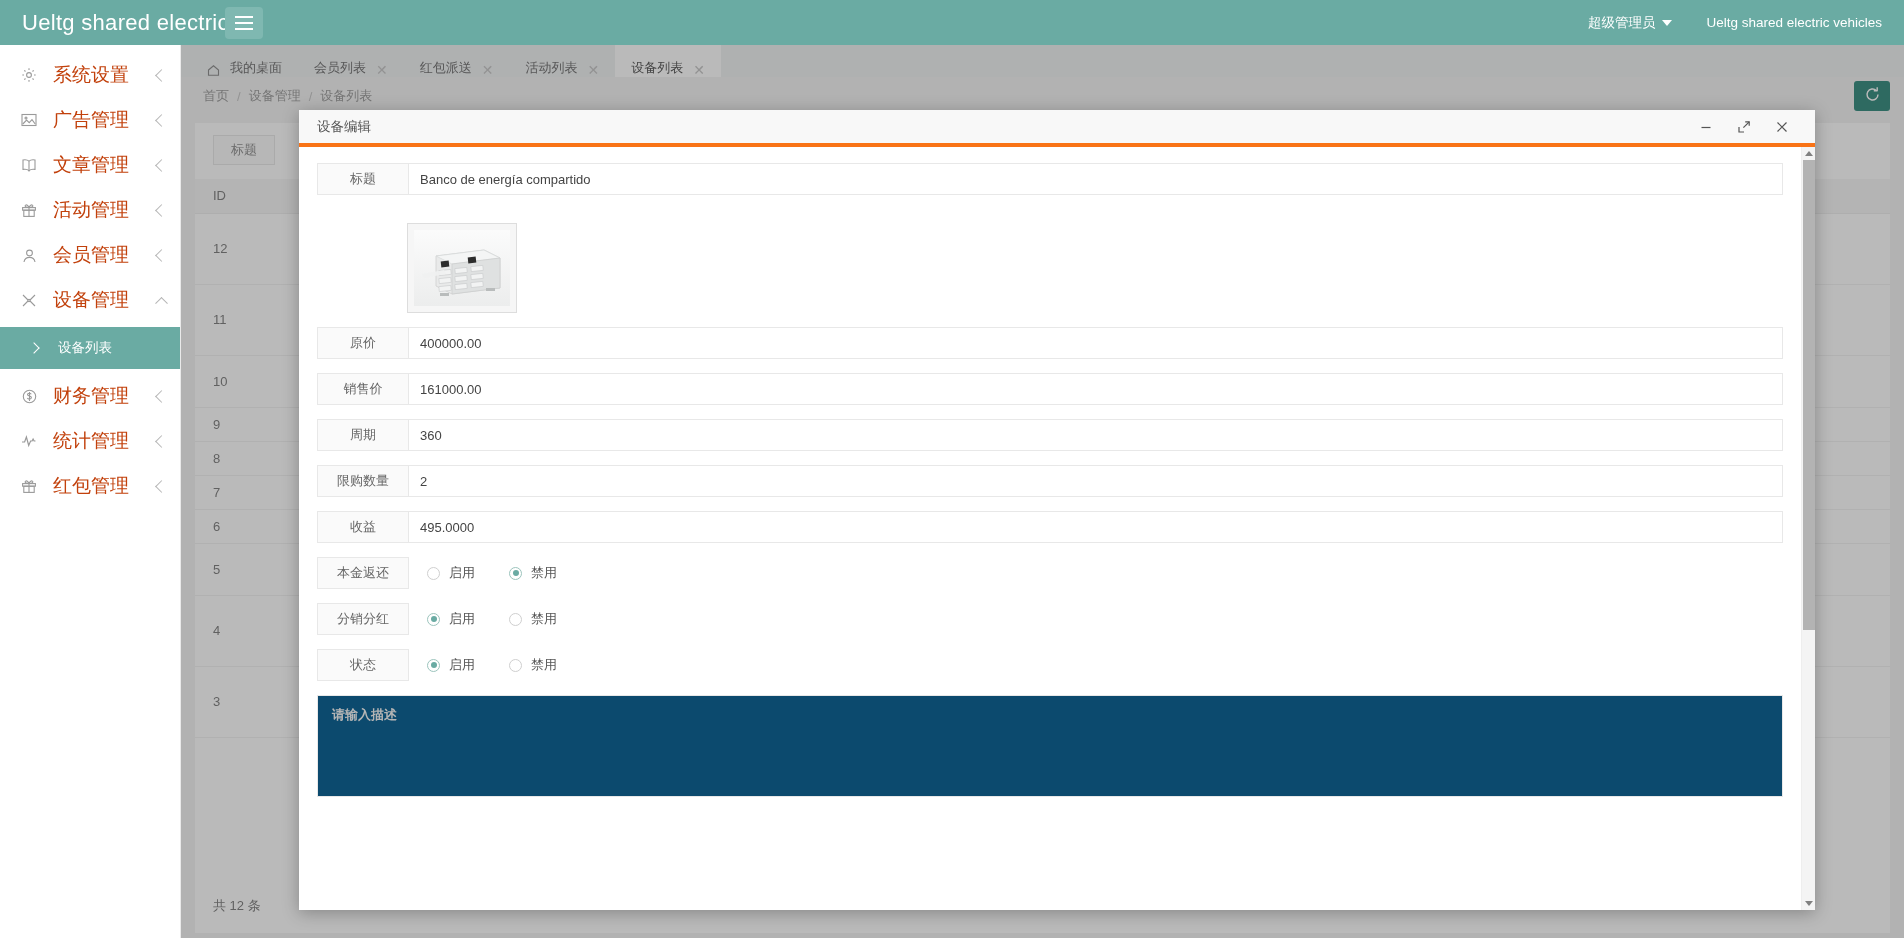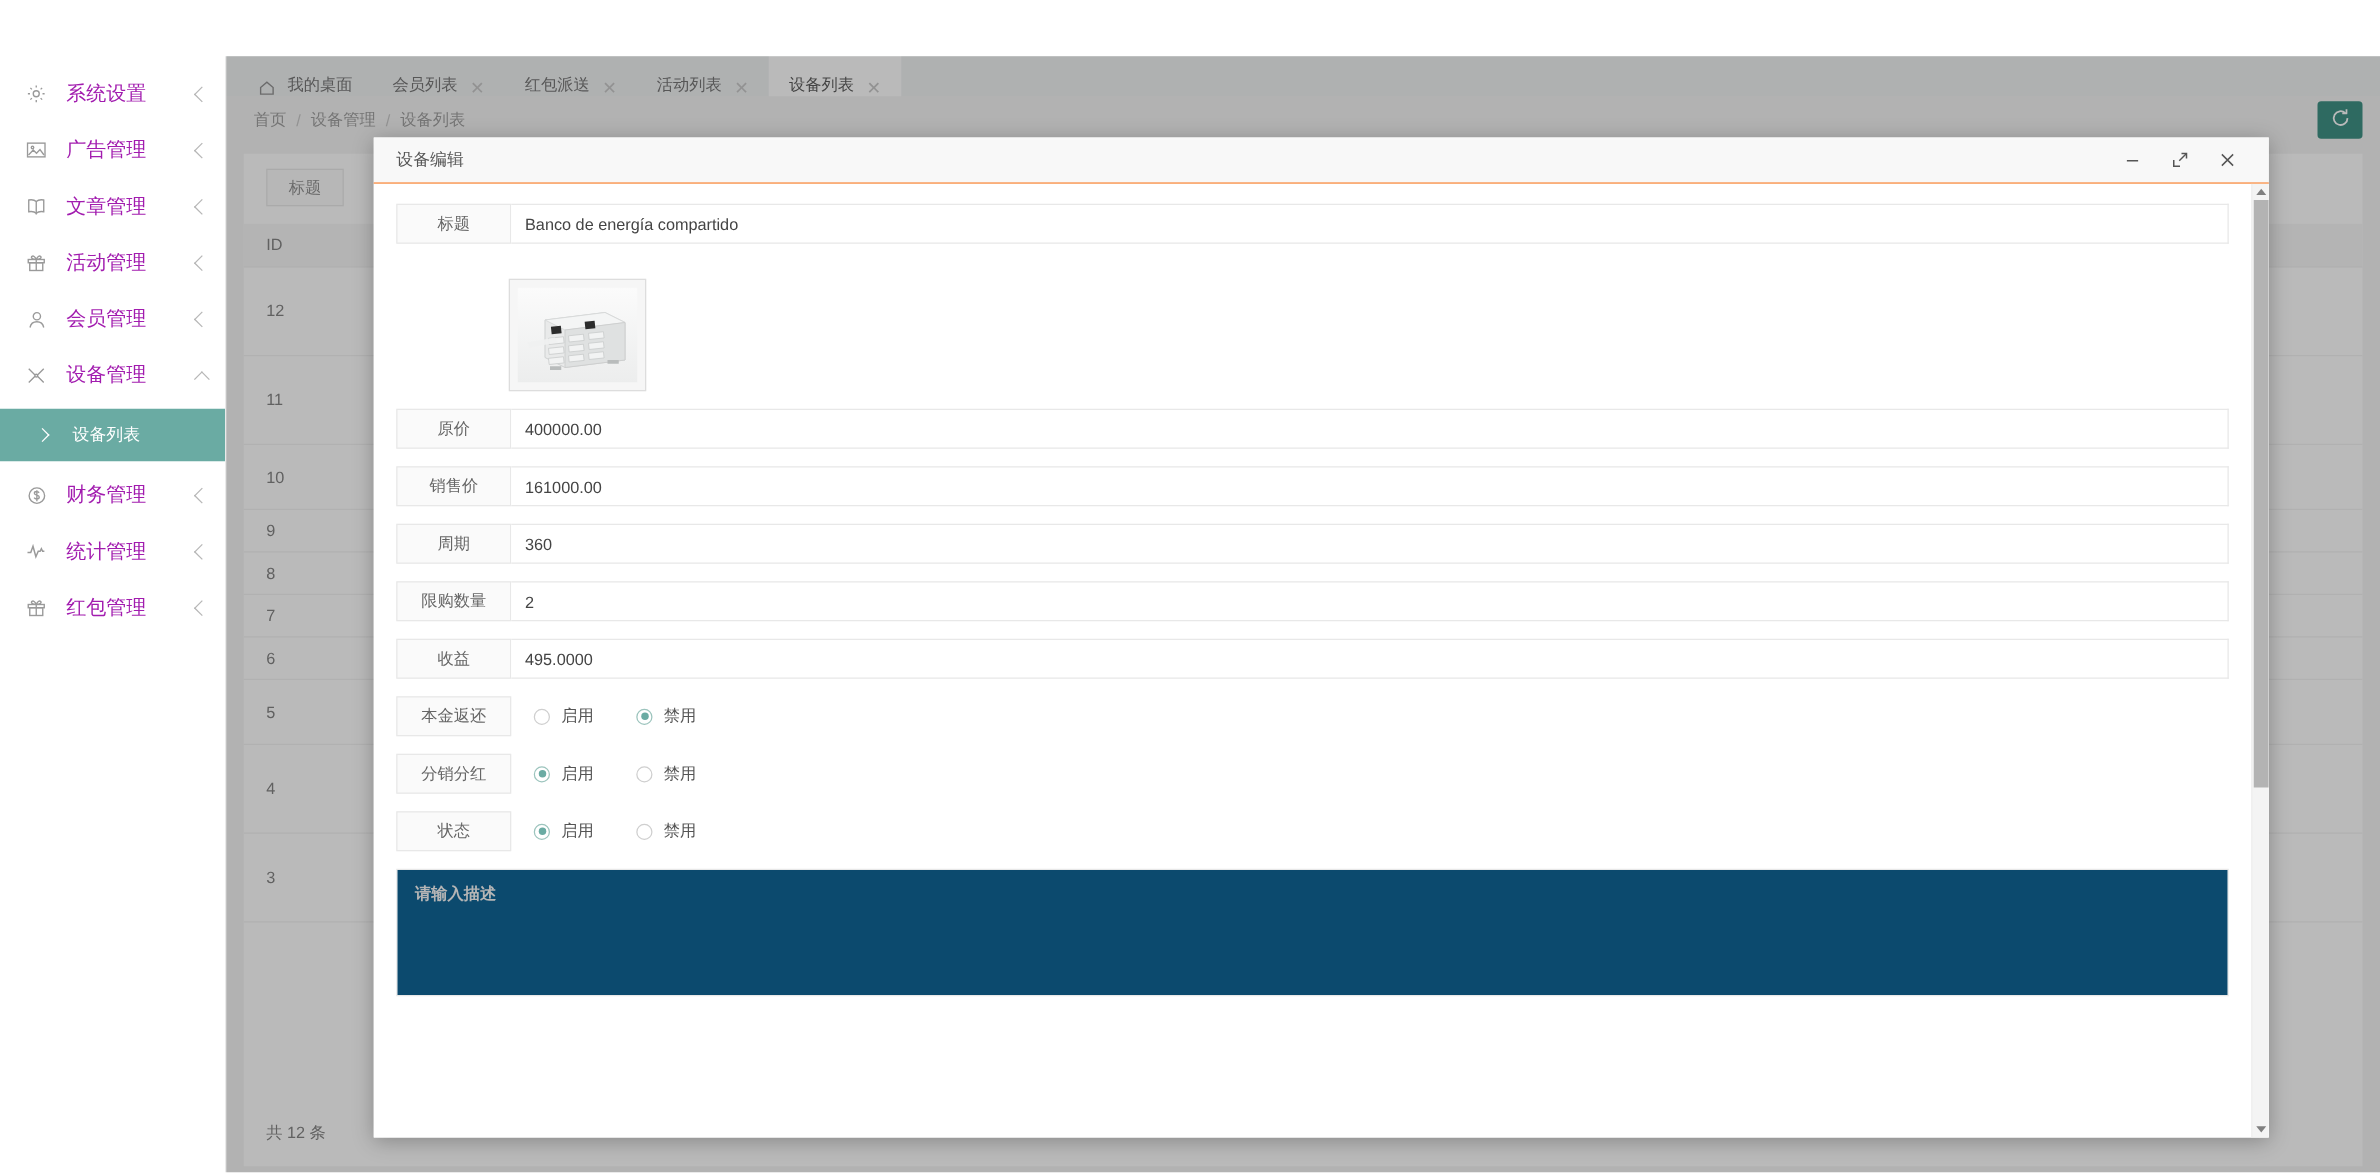--- a/index.html
+++ b/index.html
@@ -52,21 +52,21 @@
     position: absolute; top: 45px; left: 0;
     width: 181px; height: 893px;
     background: #fff;
     border-right: 1px solid #eaeaea;
     z-index: 20;
     overflow: hidden;
   }
   .nav-item {
     height: 36px; display: flex; align-items: center;
     padding: 0 14px 0 19px; margin-top: 9px;
-    color: #a21caf; font-size: 16px; cursor: pointer;
+    color: #c2410c; font-size: 19px; cursor: pointer;
     white-space: nowrap;
   }
   .nav-item:first-child { margin-top: 12px; }
   .nav-ico {
     width: 20px; height: 20px; margin-right: 14px;
     display: flex; align-items: center; justify-content: center;
     color: #9a9a9a; flex: 0 0 auto;
   }
   .nav-ico svg { display: block; }
   .nav-label { flex: 1 1 auto; }
@@ -167,21 +167,21 @@
   
   .modal {
     position: absolute; top: 110px; left: 299px;
     width: 1516px; height: 800px;
     background: #fff; z-index: 50;
     box-shadow: 0 3px 16px rgba(0,0,0,.28);
     display: flex; flex-direction: column;
   }
   .modal-head {
     height: 37px; background: #f8f8f8;
-    border-bottom: 1px solid #f97316;
+    border-bottom: 4px solid #f97316;
     display: flex; align-items: center;
     padding: 0 24px 0 18px; flex: 0 0 auto;
   }
   .modal-title { font-size: 13.5px; color: #555; }
   .modal-ctrls { margin-left: auto; display: flex; align-items: center; gap: 20px; }
   .mc { width: 18px; height: 18px; display:flex; align-items:center; justify-content:center; cursor: pointer; color:#555; }
 
   .modal-body {
     flex: 1 1 auto; position: relative;
     overflow: hidden; background: #fff;
@@ -257,20 +257,35 @@
     position: absolute; top: 13px; left: 1px; width: 12px; height: 470px;
     background: #b3b3b3; cursor: pointer;
   }
   .arrow-dn-pos { position:absolute; bottom:0; left:0; right:0; }
 </style>
 </head>
 <body>
 
 <div id="app">
 
+  <div class="topbar">
+    <div class="brand">Ueltg shared electric</div>
+    <div class="hamburger">
+      <i></i>
+      <i></i>
+      <i></i>
+    </div>
+    <div class="topbar-right">
+      <div class="admin-menu">
+        <span>超级管理员</span>
+        <span class="caret-dn"></span>
+      </div>
+      <div>Ueltg shared electric vehicles</div>
+    </div>
+  </div>
 
   <div class="sidebar">
 
     <div class="nav-item">
       <span class="nav-ico">
         <svg width="16" height="16" viewBox="0 0 16 16" fill="none" stroke="currentColor" stroke-width="1.1">
           <circle cx="8" cy="8" r="2.4"></circle>
           <path d="M8 1.3v1.7M8 13v1.7M1.3 8h1.7M13 8h1.7M3.3 3.3l1.2 1.2M11.5 11.5l1.2 1.2M12.7 3.3l-1.2 1.2M4.5 11.5l-1.2 1.2"></path>
         </svg>
       </span>

